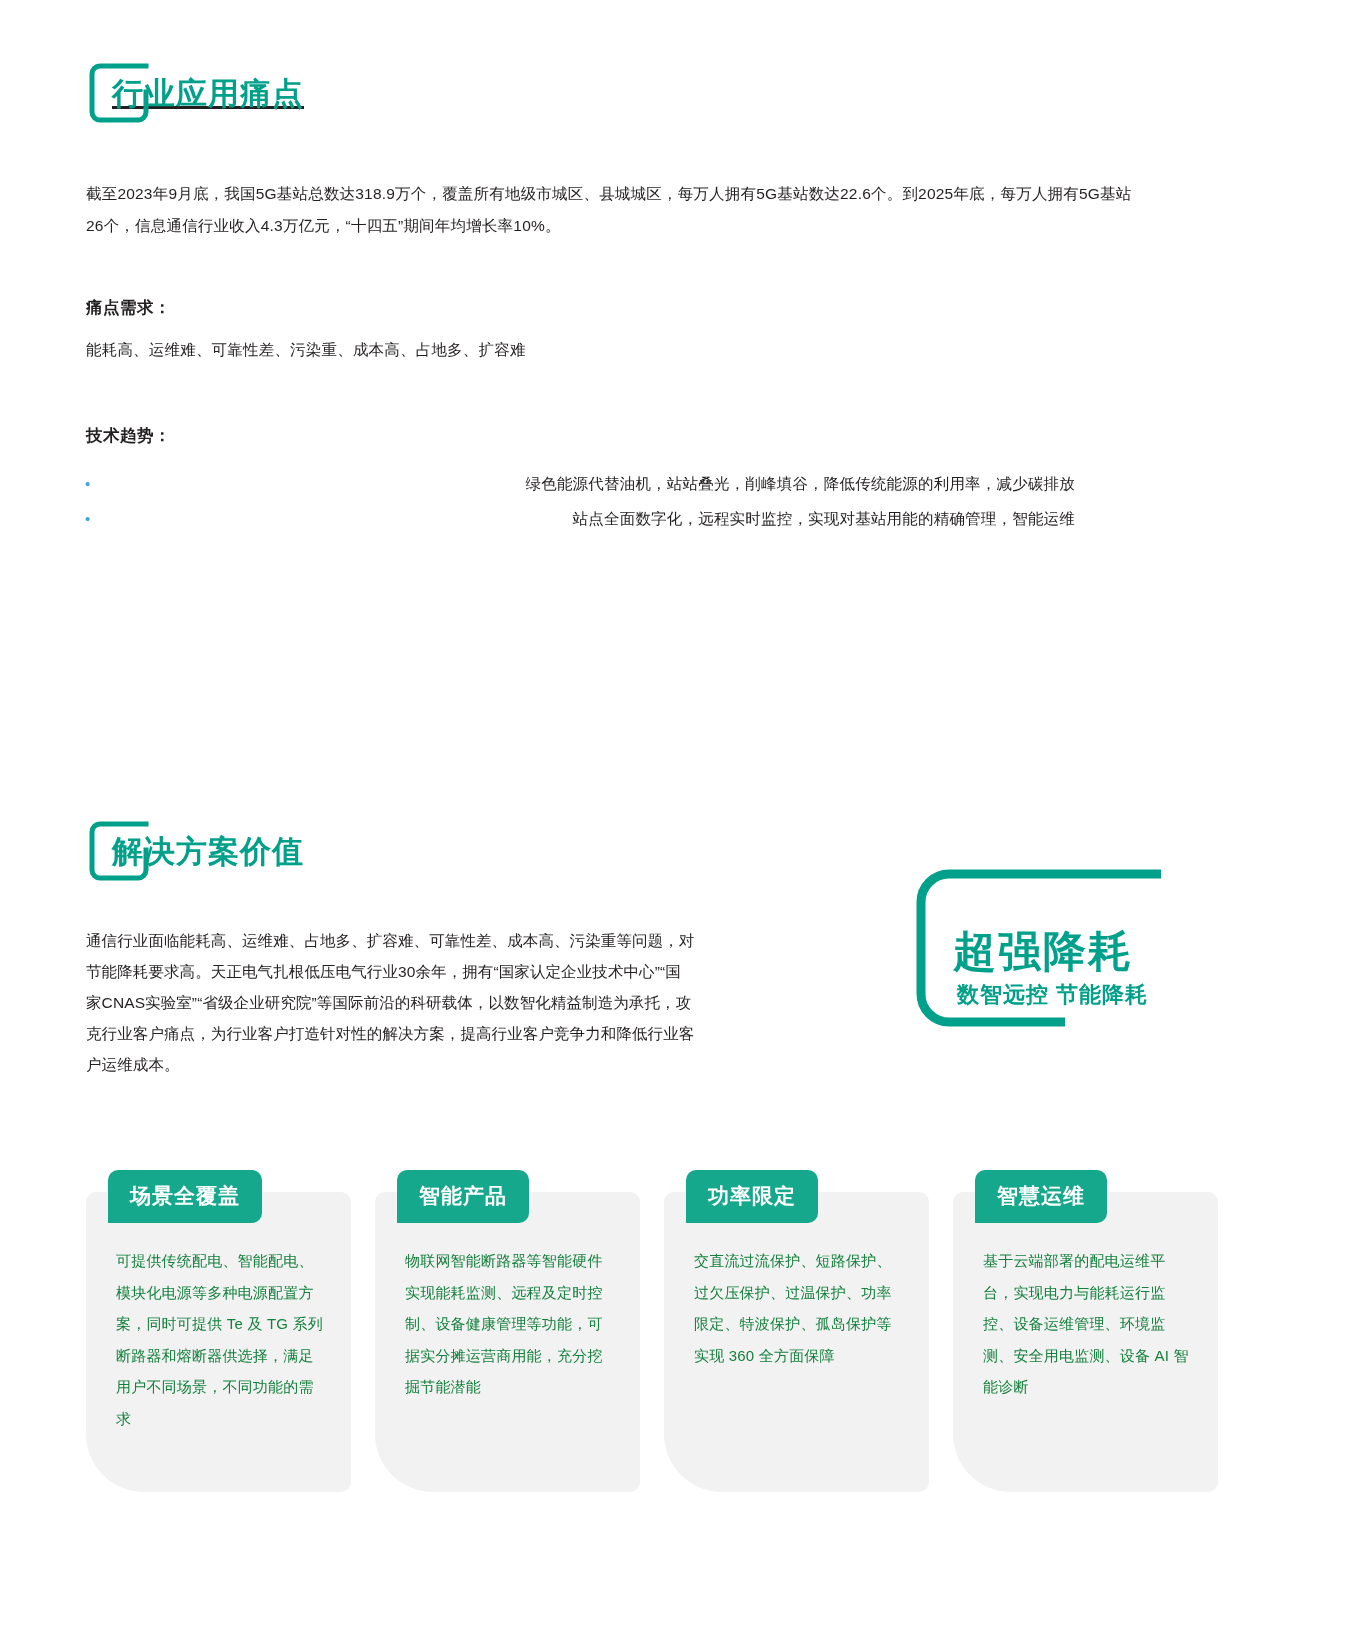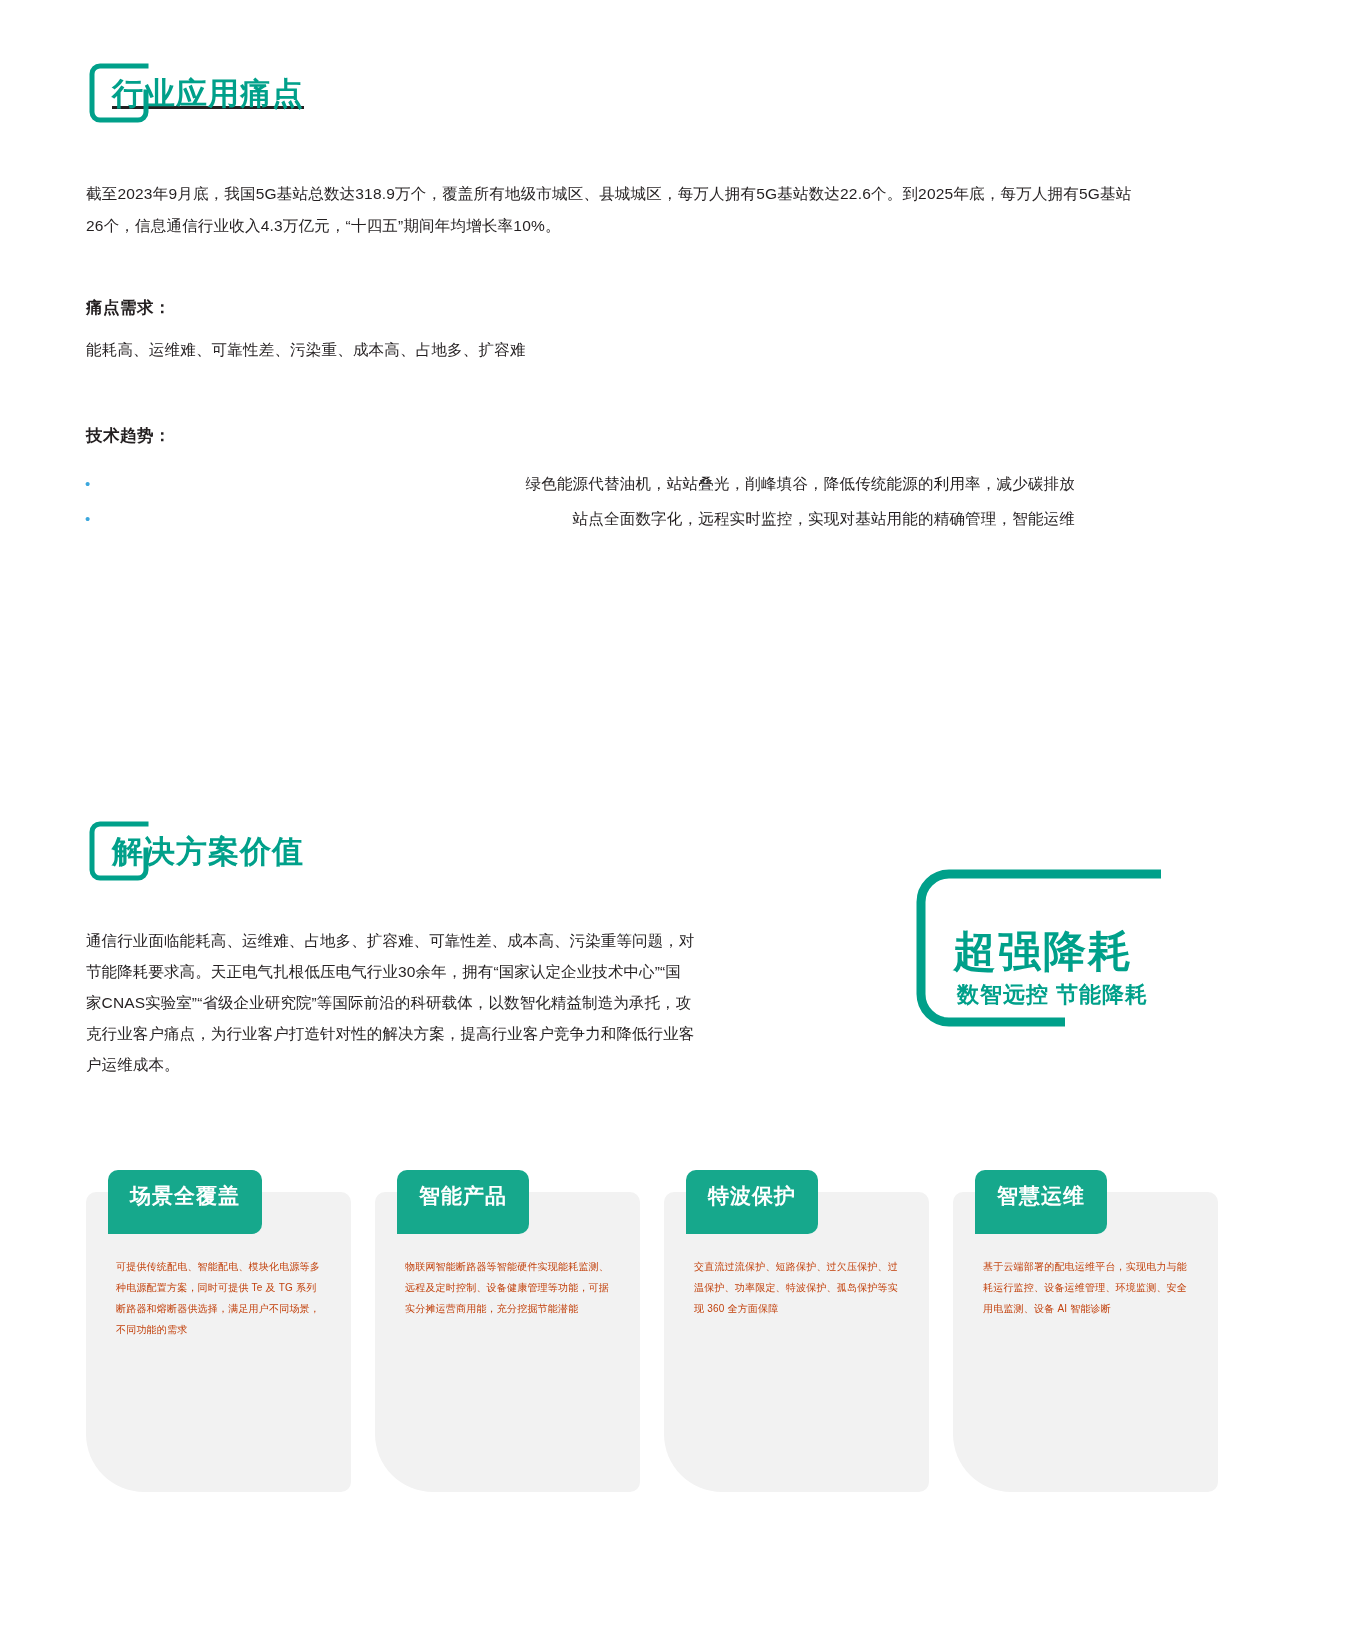--- a/index.html
+++ b/index.html
@@ -148,31 +148,31 @@
   }
   .card-tag {
     position: relative;
     z-index: 2;
     display: inline-block;
     background: #16a88c;
     color: #ffffff;
     font-size: 21px;
     font-weight: bold;
     letter-spacing: 1px;
-    padding: 12px 22px 24px 22px;
+    padding: 12px 22px 13px 22px;
     border-radius: 10px 10px 10px 0;
     margin-left: 22px;
   }
   .card-text {
     position: relative;
     z-index: 2;
     padding: 22px 26px 30px 30px;
-    font-size: 10px;
+    font-size: 15px;
     line-height: 2.1;
-    color: #c2410c;
+    color: #15803d;
     letter-spacing: 0.2px;
   }
   .card-shell {
     position: relative;
     width: 265px;
     min-height: 340px;
   }
 </style>
 </head>
 <body>
@@ -228,21 +228,21 @@
   </div>
 
   <div class="card-shell">
     <div class="card-body"></div>
     <div class="card-tag">智能产品</div>
     <div class="card-text">物联网智能断路器等智能硬件实现能耗监测、远程及定时控制、设备健康管理等功能，可据实分摊运营商用能，充分挖掘节能潜能</div>
   </div>
 
   <div class="card-shell">
     <div class="card-body"></div>
-    <div class="card-tag">特波保护</div>
+    <div class="card-tag">功率限定</div>
     <div class="card-text">交直流过流保护、短路保护、过欠压保护、过温保护、功率限定、特波保护、孤岛保护等实现 360 全方面保障</div>
   </div>
 
   <div class="card-shell">
     <div class="card-body"></div>
     <div class="card-tag">智慧运维</div>
     <div class="card-text">基于云端部署的配电运维平台，实现电力与能耗运行监控、设备运维管理、环境监测、安全用电监测、设备 AI 智能诊断</div>
   </div>
 
 </div>

